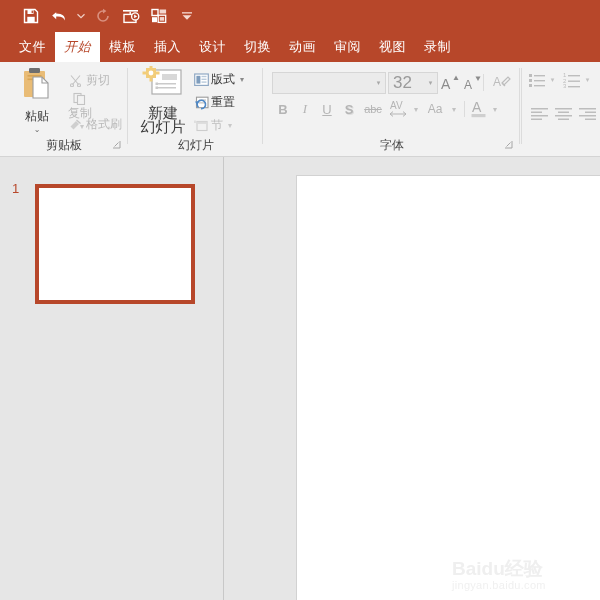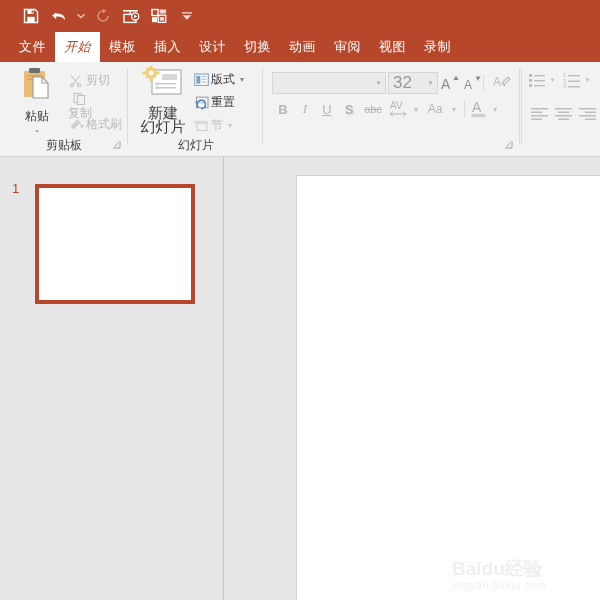--- a/index.html
+++ b/index.html
@@ -482,20 +482,21 @@
         <div class="fmt-div"></div>
         <div class="fmt-btn" style="width:20px;">
           <svg width="18" height="20" viewBox="0 0 18 20">
             <text x="2" y="13" font-family="Liberation Sans, sans-serif" font-size="14" fill="#b0b0b0">A</text>
             <rect x="1.5" y="15" width="14" height="3.2" fill="#cfcfcf"></rect>
           </svg>
         </div>
         <div class="fmt-caret">▾</div>
       </div>
 
+      <div class="rgroup-label">字体</div>
       <div class="launcher" style="right:6px;">
         <svg width="9" height="9" viewBox="0 0 9 9">
           <path d="M1 8 L8 8 L8 1" fill="none" stroke="#a6a6a6" stroke-width="1"></path>
           <path d="M2.5 6.5 L6.5 2.5" stroke="#a6a6a6" stroke-width="1"></path>
         </svg>
       </div>
       <div class="rgroup-sep" style="right:0;"></div>
     </div>
 
     <div class="rgroup" style="left:521px; width:79px;">

